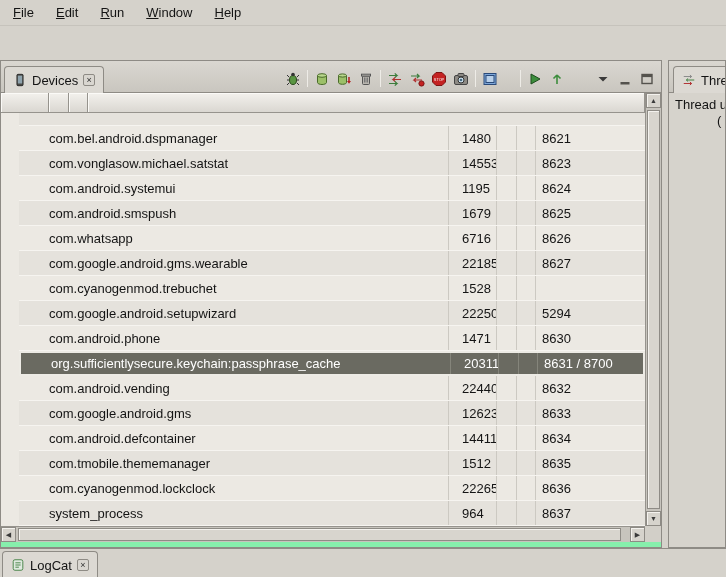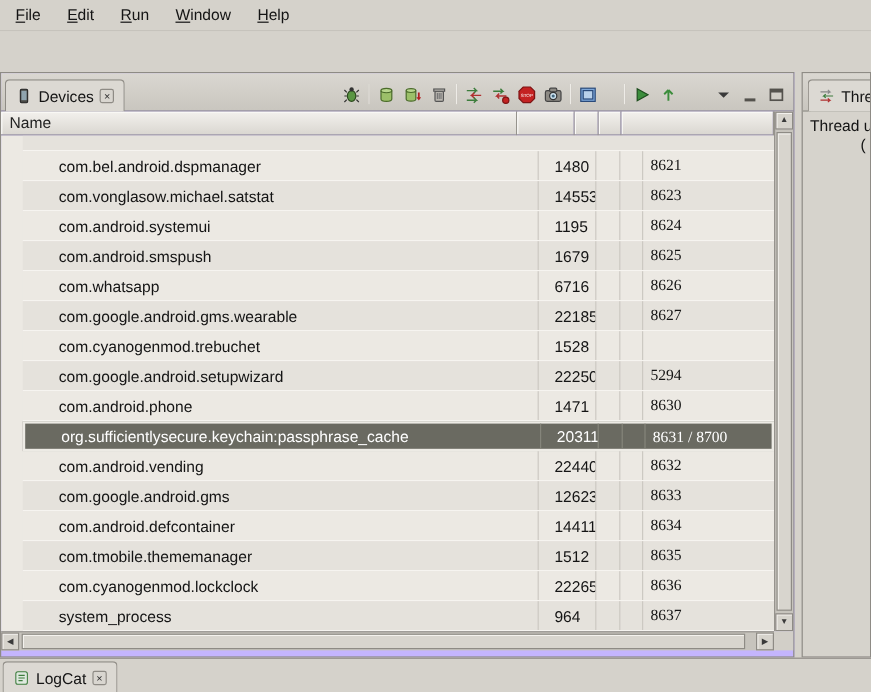--- a/index.html
+++ b/index.html
@@ -20,21 +20,21 @@
   }
   .menu-item { padding:4px 11px; cursor:default; }
   .menu-item .accel { text-decoration:underline; }
 
   .toolbar-strip {
     position:absolute; top:26px; left:0; right:0; height:33px;
     background:#d5d2cb;
   }
 
   
-  .panel { position:absolute; border:1px solid #8e8b85; background:#c4b5fd; }
+  .panel { position:absolute; border:1px solid #8e8b85; background:#86efac; }
   .tabbar {
     position:relative; height:32px;
     background:linear-gradient(#dad7d1,#c9c6bf);
     border-bottom:1px solid #8e8b85;
   }
   .tab {
     position:absolute; bottom:-1px; height:27px;
     display:flex; align-items:center; gap:5px; padding:0 8px;
     background:#dcd9d3; border:1px solid #8e8b85; border-bottom:none;
     border-radius:4px 4px 0 0; white-space:nowrap; cursor:default;
@@ -64,21 +64,21 @@
     height:100%; background:linear-gradient(#f3f1ed,#dad7d1);
     border-right:1px solid #96938d; border-bottom:1px solid #96938d;
     box-shadow:inset 1px 1px 0 #fbfaf7;
     display:flex; align-items:center; padding-left:7px; color:#222;
     white-space:nowrap; overflow:hidden;
   }
   .c-name { width:430px; }
   .c-pid  { width:48px; }
   .c-e1   { width:20px; }
   .c-e2   { width:19px; }
-  .c-port { flex:1;font-family:Liberation Serif, serif; }
+  .c-port { flex:1; }
 
   
   .tbody {
     position:absolute; top:52px; left:0; right:16px; bottom:21px;
     background:#ece9e3; overflow:hidden;padding-left:18px;
   }
   .row-sliver { height:13px; background:#e5e2dc; border-bottom:1px solid #f6f4f0; }
   .row { display:flex; height:25px; background:#ece9e3; border-bottom:1px solid #f6f4f0; }
   .row.alt { background:#e5e2dc; }
   .cell {
@@ -258,21 +258,20 @@
       <span class="ticon">
         <svg viewBox="0 0 16 16">
             <rect x="3" y="3.5" width="10" height="9" fill="none" stroke="#54524d" stroke-width="1.4"></rect>
             <rect x="3" y="3.5" width="10" height="2.6" fill="#54524d"></rect>
           </svg>
       </span>
     </div>
   </div>
 
   <div class="thead">
-    <div class="hcell c-name">Name</div>
     <div class="hcell c-pid"></div>
     <div class="hcell c-e1"></div>
     <div class="hcell c-e2"></div>
     <div class="hcell c-port"></div>
   </div>
 
   <div class="tbody">
     <div class="row-sliver"></div>
     <div class="row">
         <div class="cell c-name">com.bel.android.dspmanager</div>

